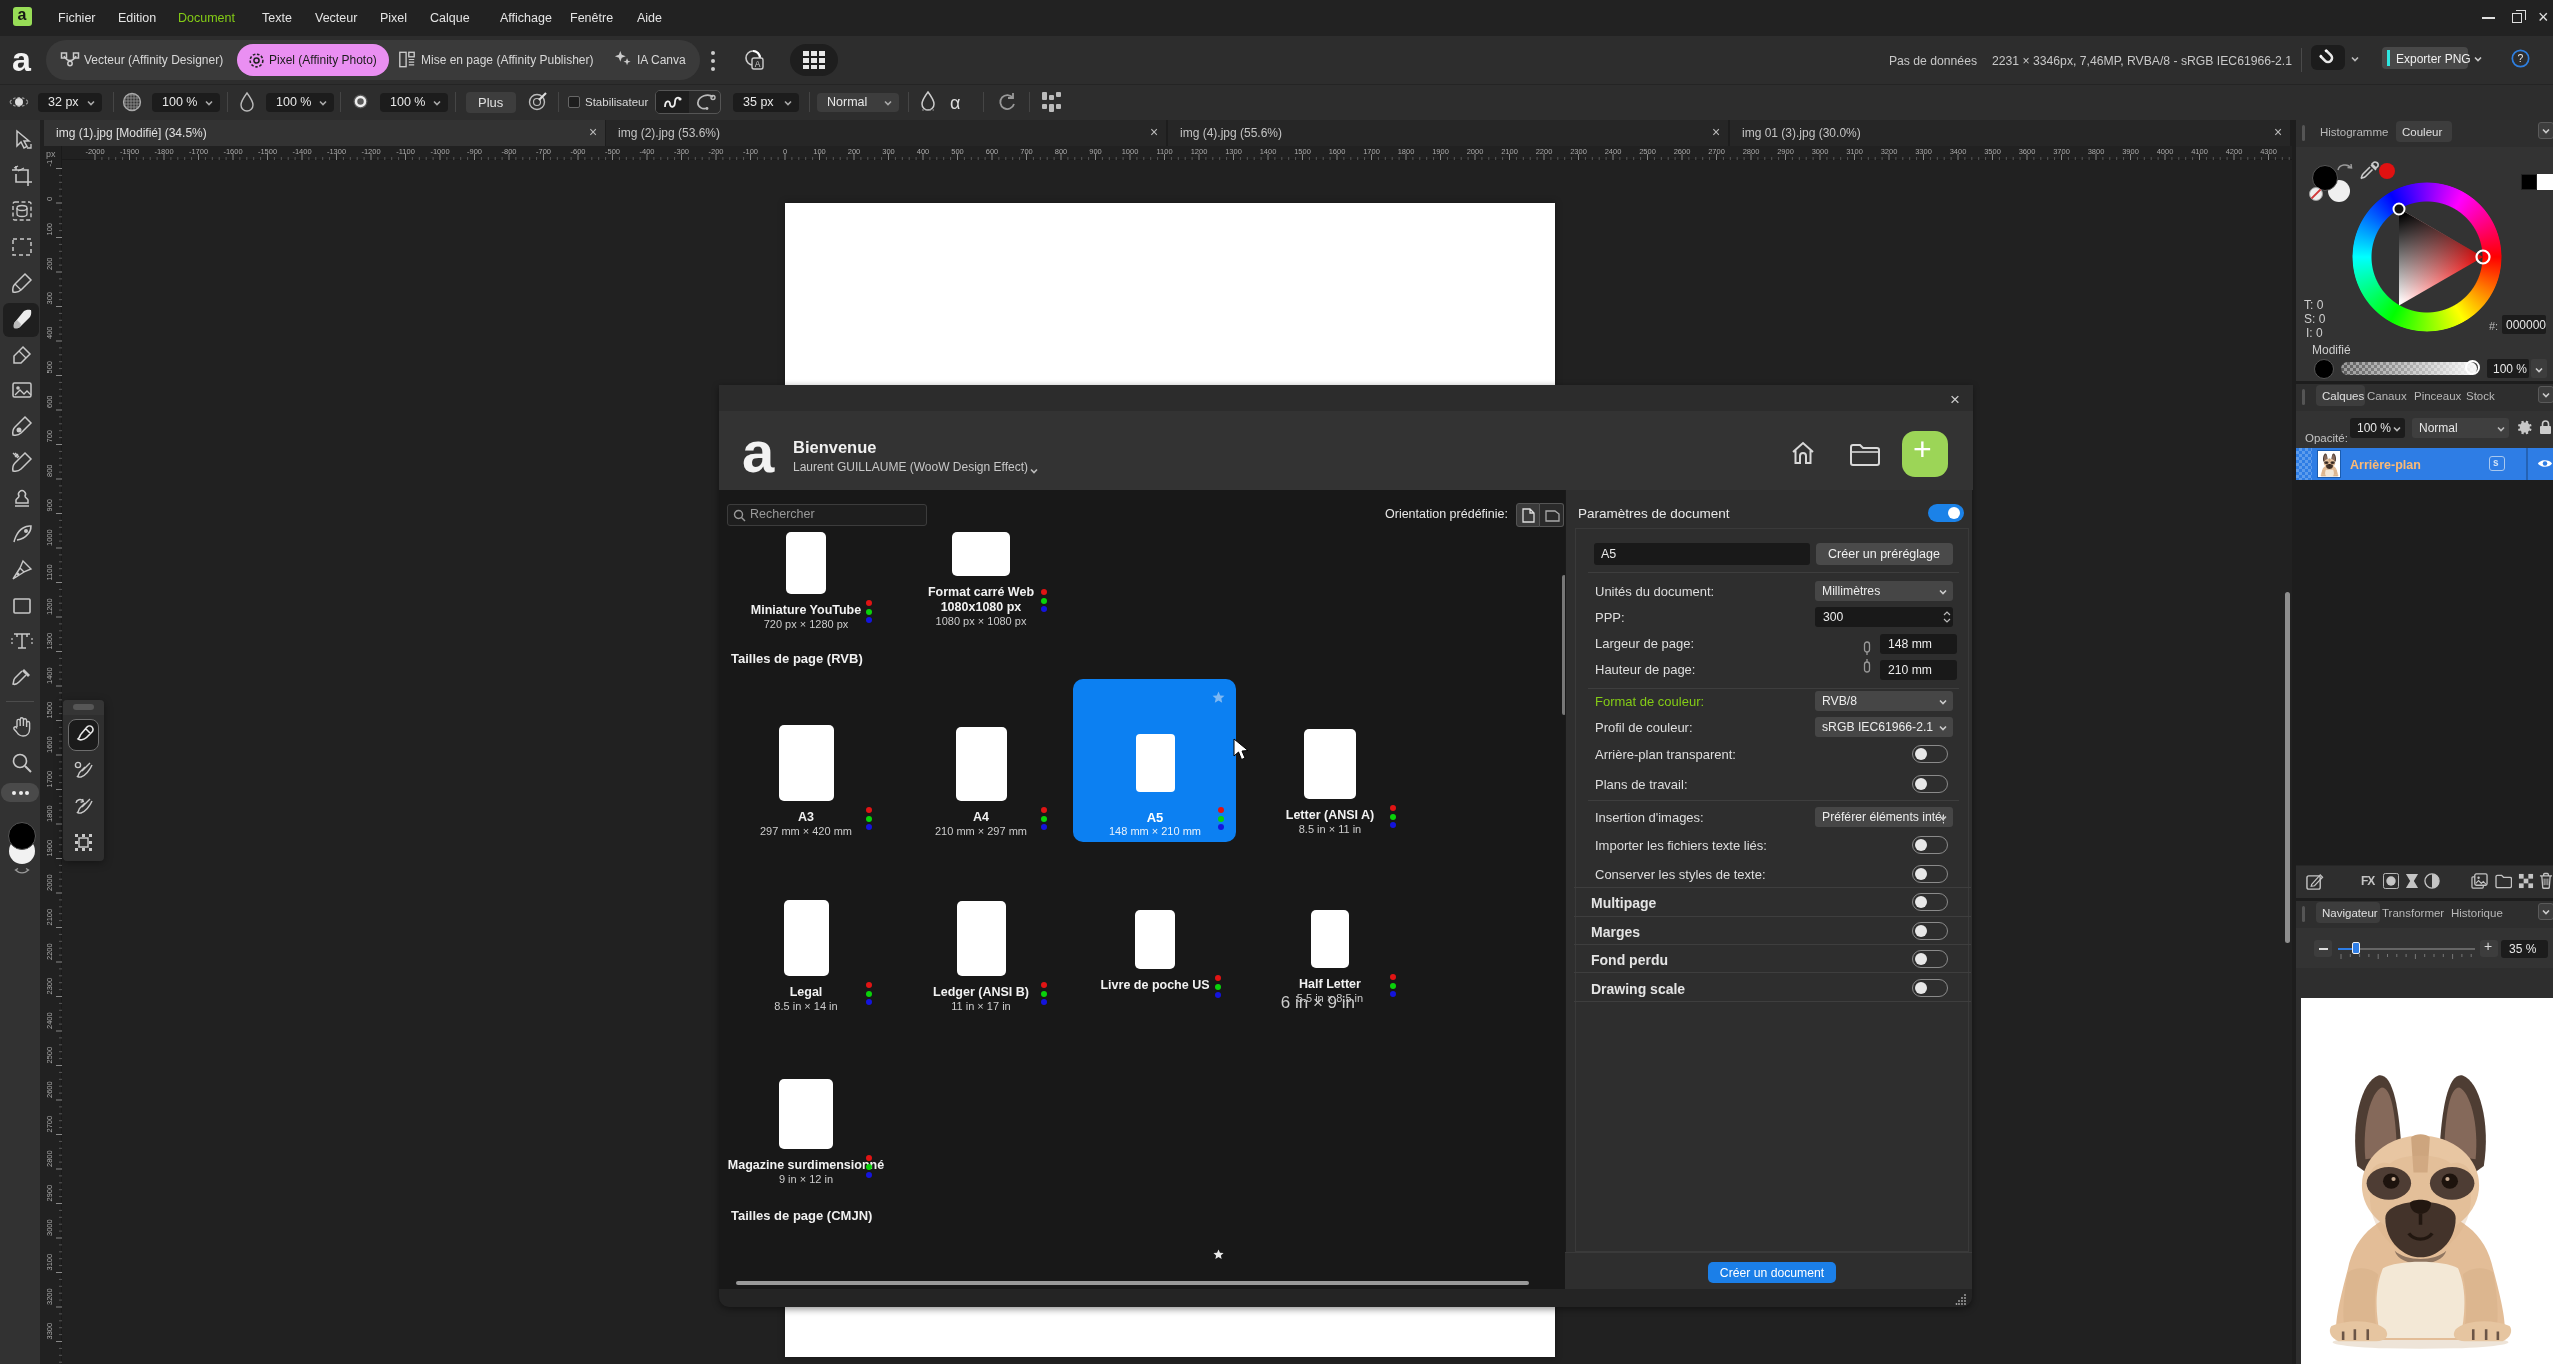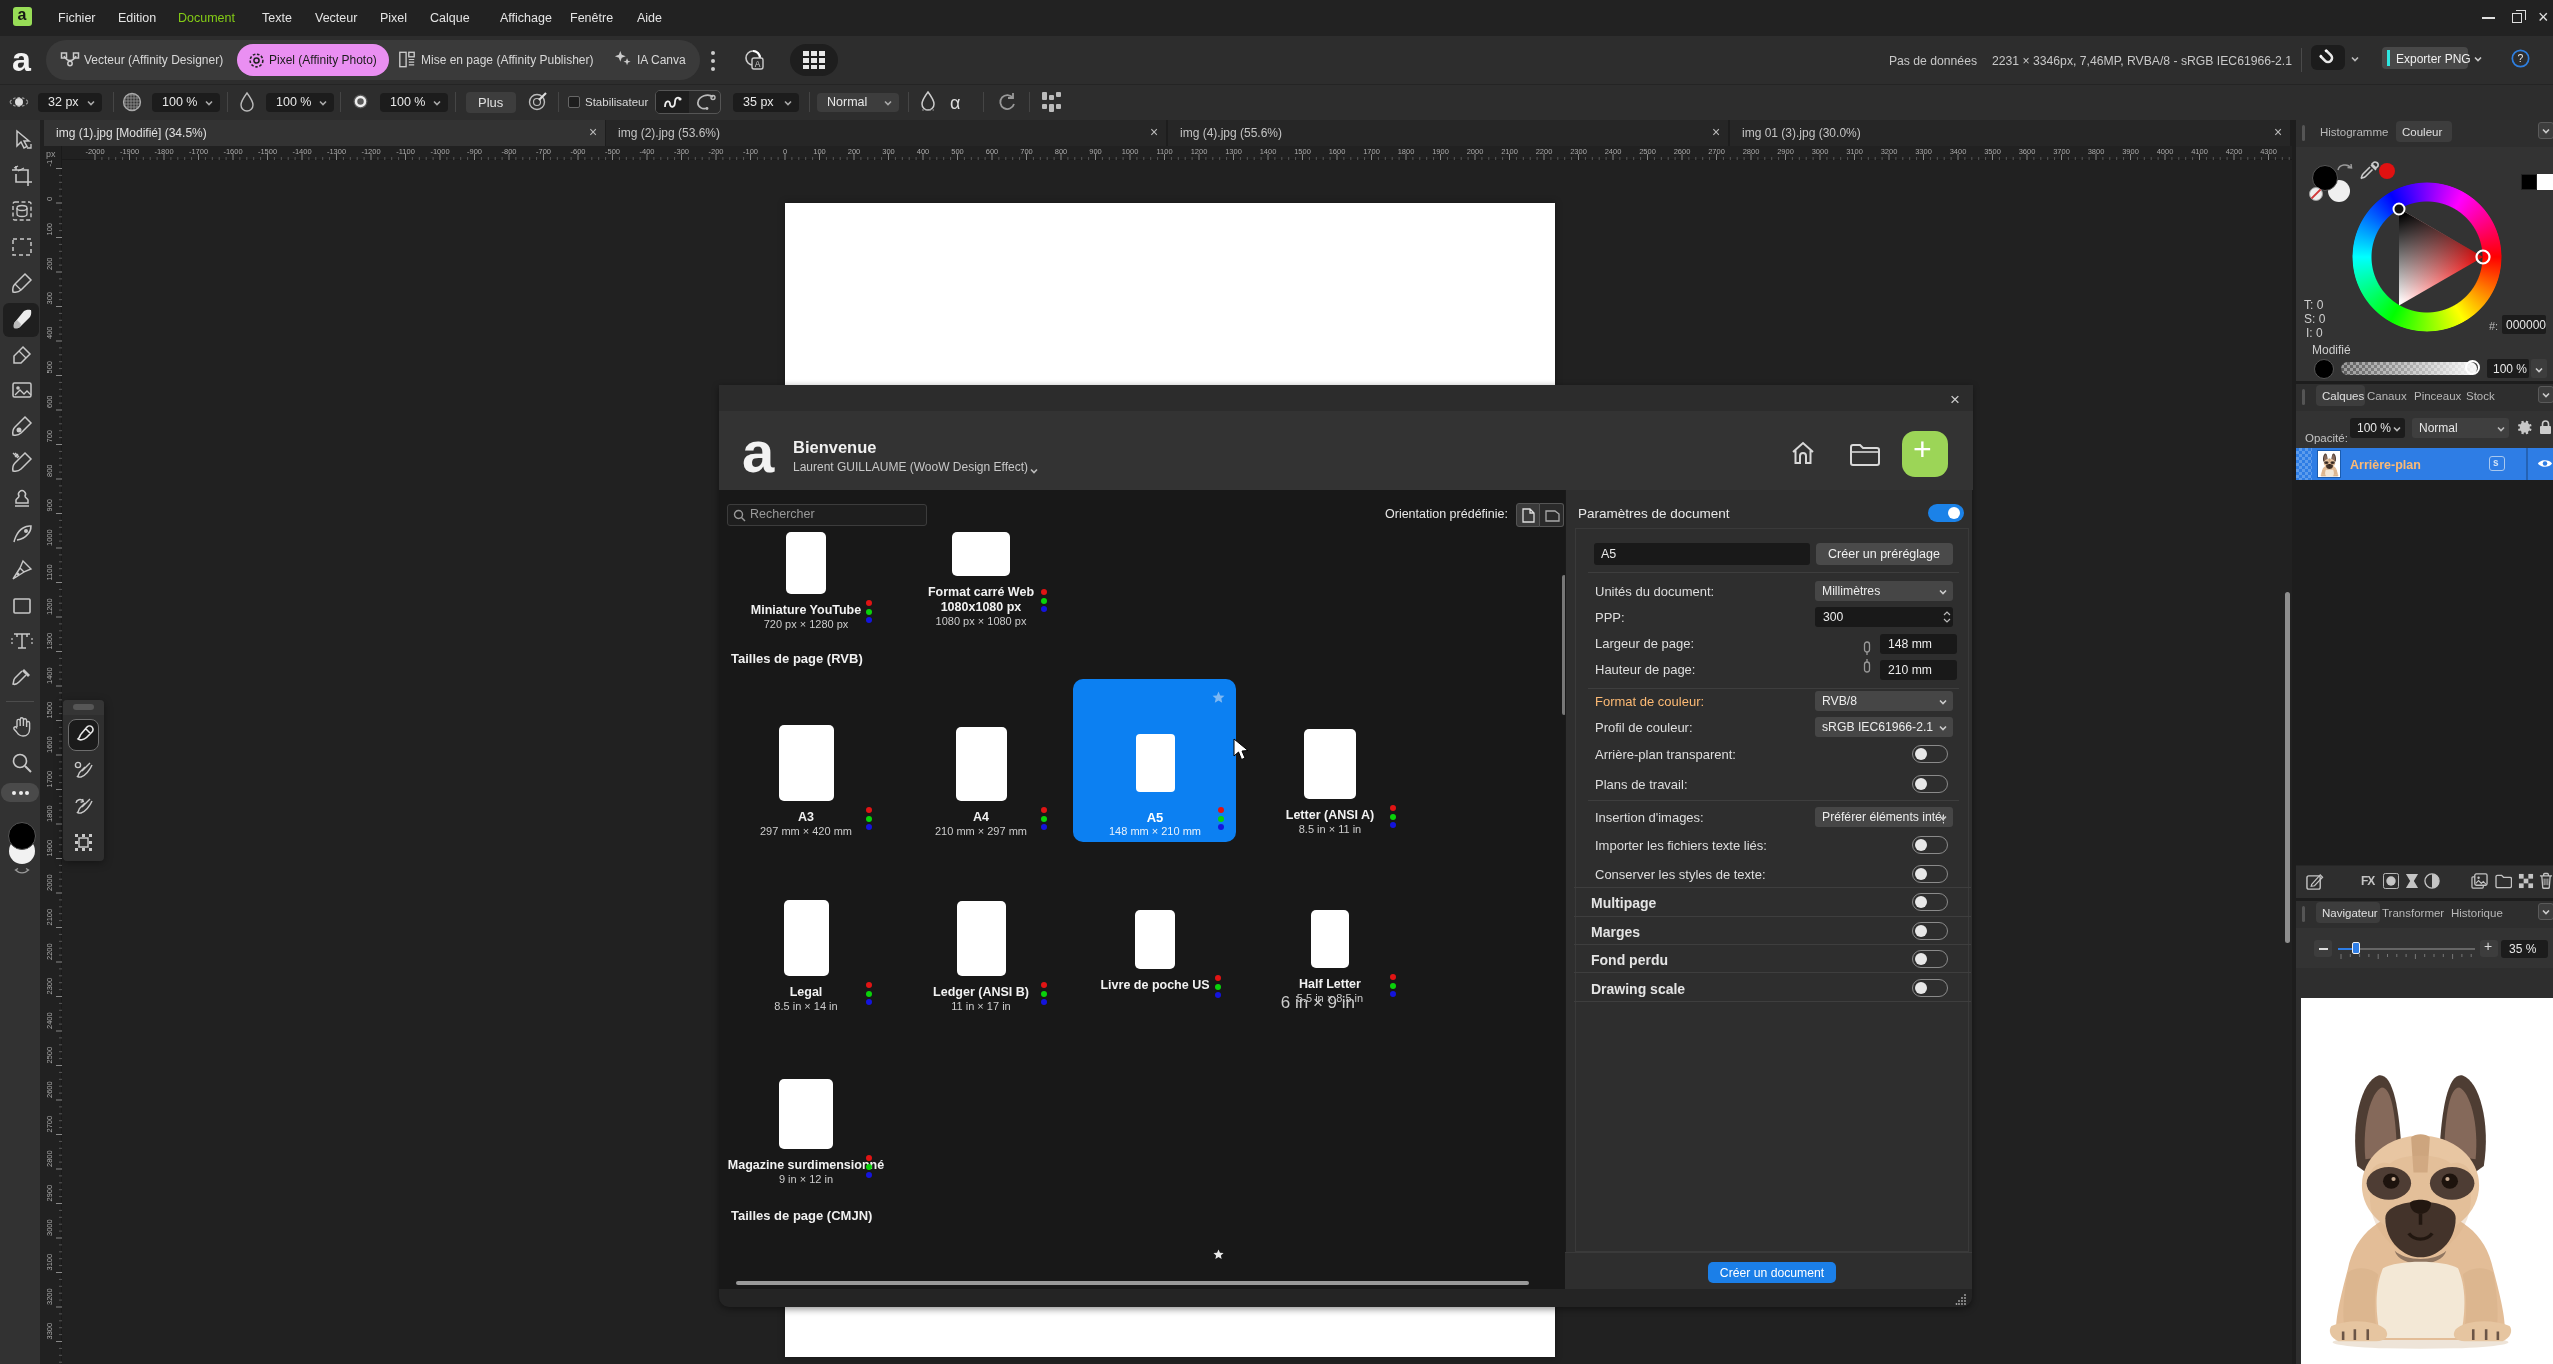--- a/index.html
+++ b/index.html
@@ -1069,21 +1069,21 @@
 <div class="a txt" style="left:1888px;top:637px;font-size:12.2px;color:#ececec;font-weight:400;">148 mm</div>
 <div class="a txt" style="left:1595px;top:662px;font-size:13px;color:#dedede;font-weight:400;">Hauteur de page:</div>
 <div class="a" style="left:1880px;top:660px;width:77px;height:20px;background:#191919;border-radius:3px;"></div>
 <div class="a txt" style="left:1888px;top:663px;font-size:12.2px;color:#ececec;font-weight:400;">210 mm</div>
 <svg class="a" style="left:1862px;top:640px" width="10" height="34" viewBox="0 0 10 34">
     <rect x="2.5" y="2" width="5" height="10" rx="2.5" fill="none" stroke="#999" stroke-width="1.3"></rect>
     <rect x="2.5" y="22" width="5" height="10" rx="2.5" fill="none" stroke="#999" stroke-width="1.3"></rect>
     <path d="M5 12 v3 M5 19 v3" stroke="#999" stroke-width="1.3"></path>
   </svg>
 <div class="a" style="left:1588px;top:688px;width:371px;height:1px;background:#3e3e3e;"></div>
-<div class="a txt" style="left:1595px;top:694px;font-size:13px;color:#fdba74;font-weight:400;">Format de couleur:</div>
+<div class="a txt" style="left:1595px;top:694px;font-size:13px;color:#84cc16;font-weight:400;">Format de couleur:</div>
 <div class="a" style="left:1815px;top:691px;width:138px;height:20px;background:#464646;border-radius:3px;overflow:hidden;"></div>
 <div class="a txt" style="left:1822px;top:694px;width:122px;overflow:hidden;font-size:12.2px;color:#ececec;">RVB/8</div>
 <svg class="a" style="left:1938px;top:697px" width="10" height="10" viewBox="0 0 10 10">
     <path d="M2 3.5 L5 6.5 L8 3.5" fill="none" stroke="#ccc" stroke-width="1.6"></path>
   </svg>
 <div class="a txt" style="left:1595px;top:720px;font-size:13px;color:#dedede;font-weight:400;">Profil de couleur:</div>
 <div class="a" style="left:1815px;top:717px;width:138px;height:20px;background:#464646;border-radius:3px;overflow:hidden;"></div>
 <div class="a txt" style="left:1822px;top:720px;width:122px;overflow:hidden;font-size:12.2px;color:#ececec;">sRGB IEC61966-2.1</div>
 <svg class="a" style="left:1938px;top:723px" width="10" height="10" viewBox="0 0 10 10">
     <path d="M2 3.5 L5 6.5 L8 3.5" fill="none" stroke="#ccc" stroke-width="1.6"></path>

